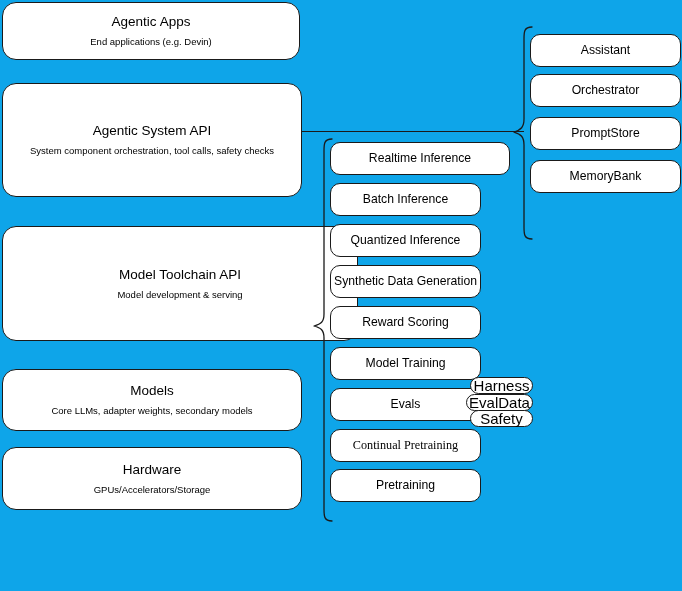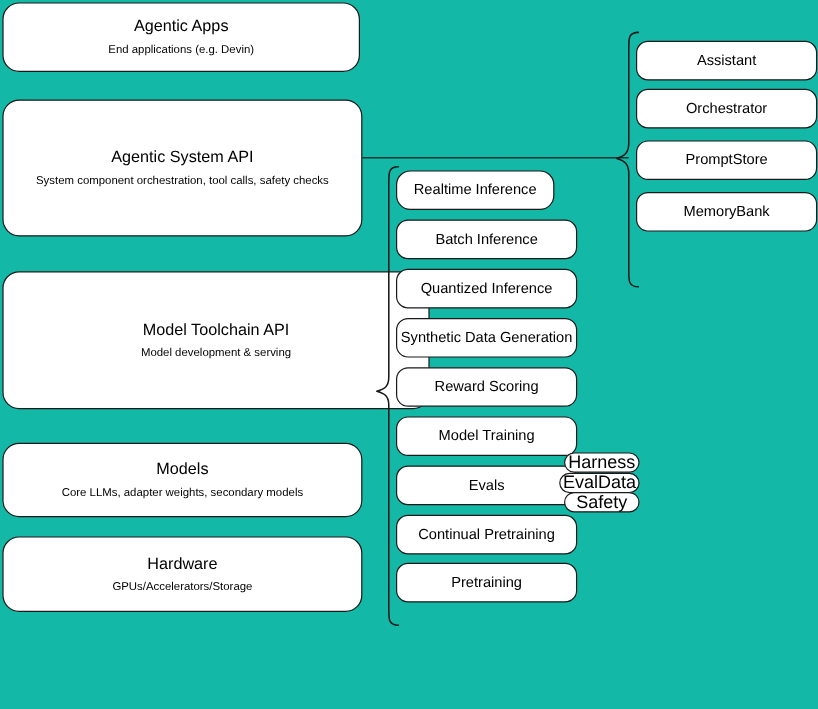--- a/index.html
+++ b/index.html
@@ -9,21 +9,21 @@
   }
   body {
     font-family: "Liberation Sans", sans-serif;
     color: #000000;
   }
   #canvas {
     position: relative;
     width: 682px;
     height: 591px;
     overflow: hidden;
-    background: #14b8a6;
+    background: #0ea5e9;
   }
 
   
   .box {
     position: absolute;
     box-sizing: border-box;
     border: 1.3px solid #1a1a1a;
     border-radius: 12px;
     background: #ffffff;
     display: flex;
@@ -130,21 +130,21 @@
   <svg class="brace" style="left:312px; top:138px; width:22px; height:384px;" viewBox="0 0 22 384">
     <path d="M 20 1
              C 12 1, 12 6, 12 13
              L 12 176
              C 12 184, 9 186, 2 188
              C 9 190, 12 192, 12 200
              L 12 371
              C 12 378, 12 383, 20 383"></path>
   </svg>
 
-  <div class="box cap-box" style="left:330px; top:142px; width:132px; height:33px;border-radius:12px;">
+  <div class="box cap-box" style="left:330px; top:142px; width:180px; height:33px;">
     <div class="cap-label">Realtime Inference</div>
   </div>
 
   <div class="box cap-box" style="left:330px; top:183px; width:151px; height:33px;">
     <div class="cap-label">Batch Inference</div>
   </div>
 
   <div class="box cap-box" style="left:330px; top:224px; width:151px; height:33px;">
     <div class="cap-label">Quantized Inference</div>
   </div>
@@ -158,21 +158,21 @@
   </div>
 
   <div class="box cap-box" style="left:330px; top:347px; width:151px; height:33px;">
     <div class="cap-label">Model Training</div>
   </div>
 
   <div class="box cap-box" style="left:330px; top:388px; width:151px; height:33px;">
     <div class="cap-label">Evals</div>
   </div>
 
-  <div class="box cap-box" style="left:330px; top:429px; width:151px; height:33px;">
+  <div class="box cap-box" style="left:330px; top:429px; width:151px; height:33px;font-family:Liberation Serif, serif;">
     <div class="cap-label">Continual Pretraining</div>
   </div>
 
   <div class="box cap-box" style="left:330px; top:469px; width:151px; height:33px;">
     <div class="cap-label">Pretraining</div>
   </div>
 
   <div class="mini-pill" style="left:470px; top:377px; width:63px; height:17px;">Harness</div>
 
   <div class="mini-pill" style="left:466px; top:394px; width:67px; height:17px;">EvalData</div>

